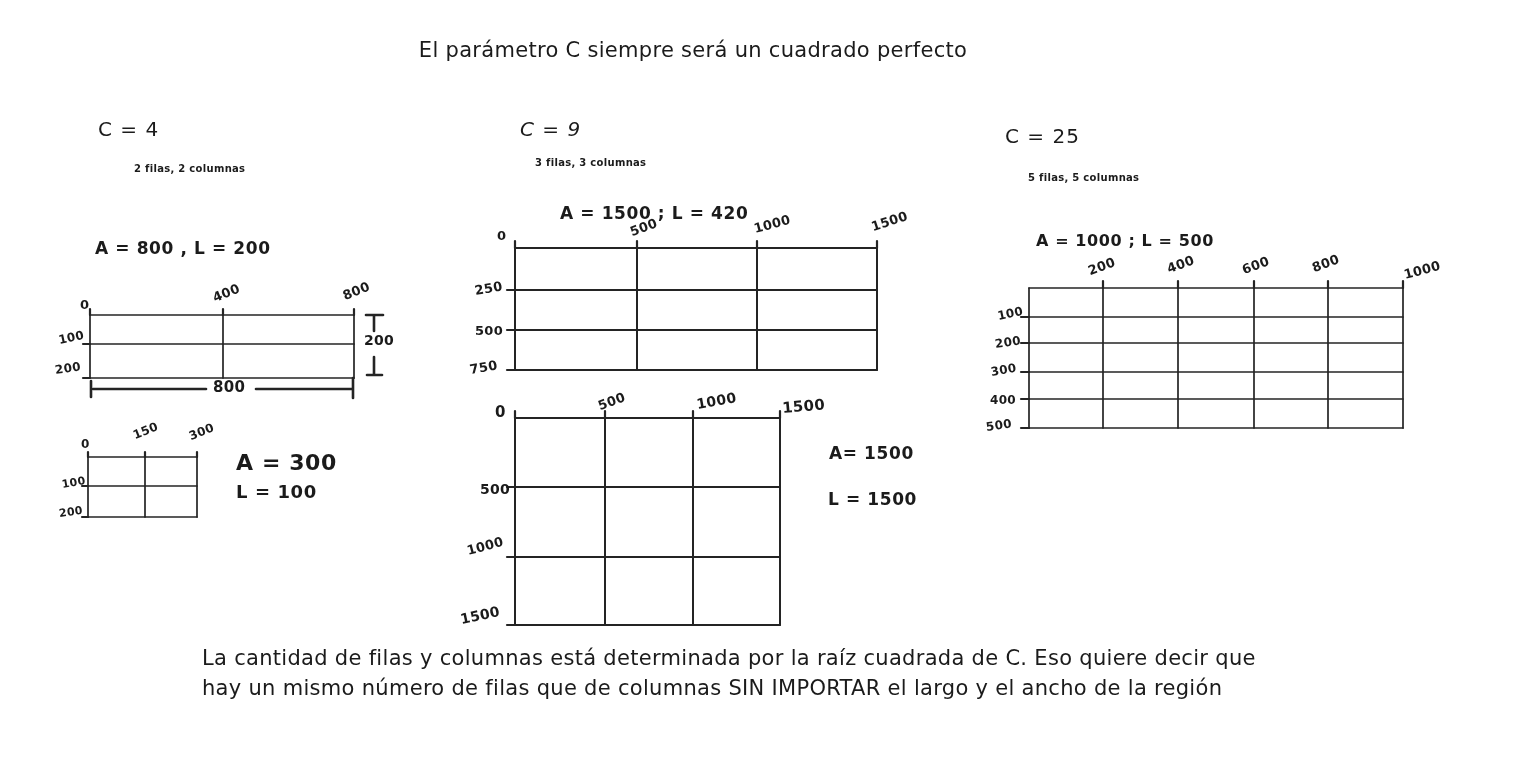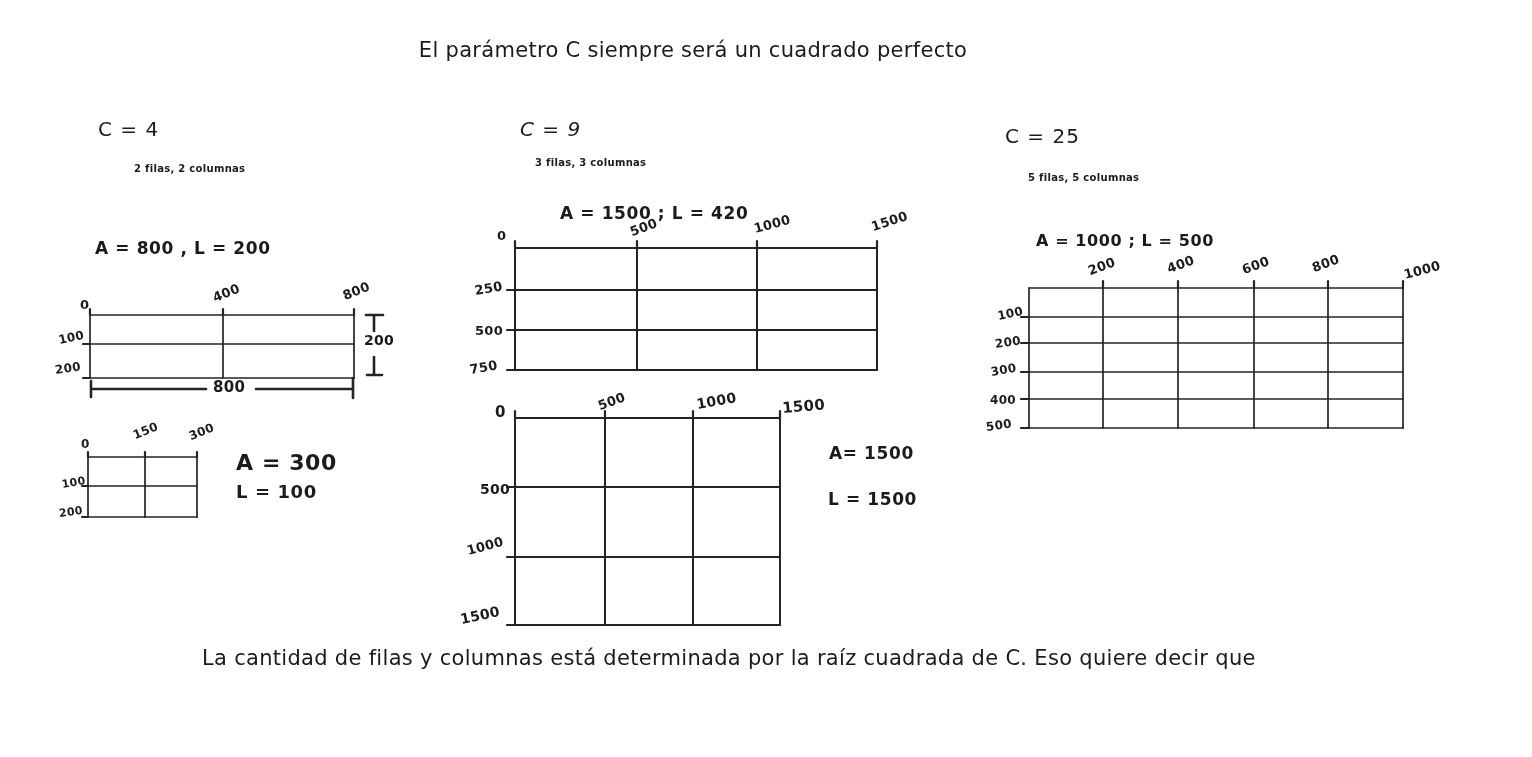--- a/index.html
+++ b/index.html
@@ -198,14 +198,15 @@
   <span class="hw tick" style="left:1245px; top:262px; transform:rotate(-20deg);">600</span>
   <span class="hw tick" style="left:1315px; top:260px; transform:rotate(-20deg);">800</span>
   <span class="hw tick" style="left:1406px; top:267px; transform:rotate(-15deg);">1000</span>
   <span class="hw tick" style="left:999px; top:309px; font-size:12px; transform:rotate(-12deg);">100</span>
   <span class="hw tick" style="left:996px; top:337px; font-size:12px; transform:rotate(-8deg);">200</span>
   <span class="hw tick" style="left:992px; top:365px; font-size:12px; transform:rotate(-10deg);">300</span>
   <span class="hw tick" style="left:990px; top:393px; font-size:12px;">400</span>
   <span class="hw tick" style="left:987px; top:420px; font-size:12px; transform:rotate(-8deg);">500</span>
 
   <div class="hw footer-line" style="left:202px; top:646px;text-align:center;">La cantidad de filas y columnas está determinada por la raíz cuadrada de C. Eso quiere decir que</div>
+  <div class="hw footer-line" style="left:202px; top:676px;">hay un mismo número de filas que de columnas SIN IMPORTAR el largo y el ancho de la región</div>
 
 </div>
 
 </body></html>

